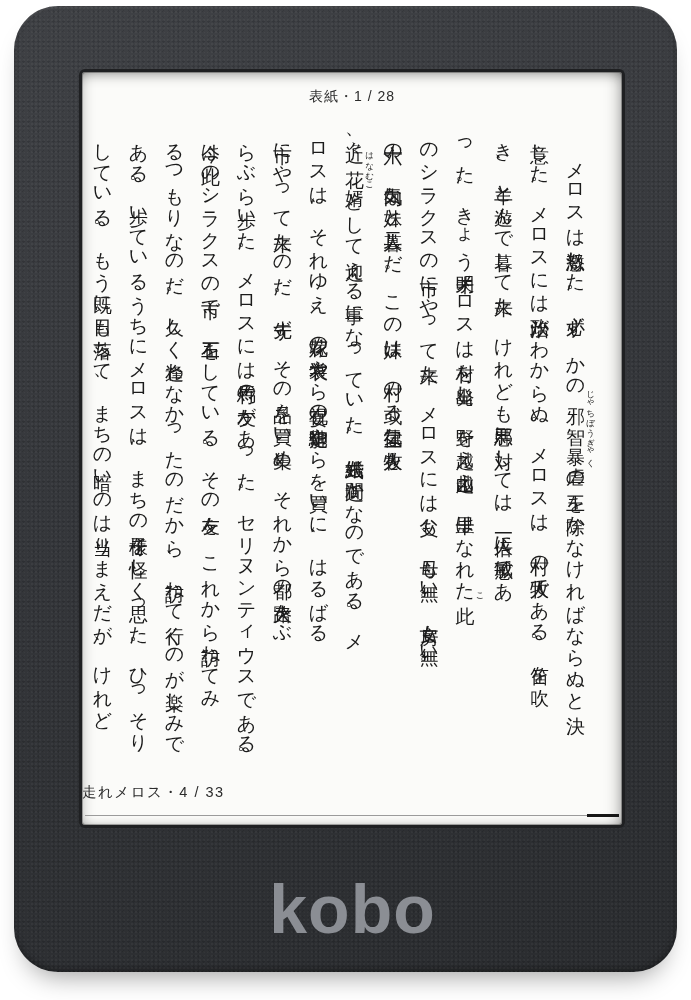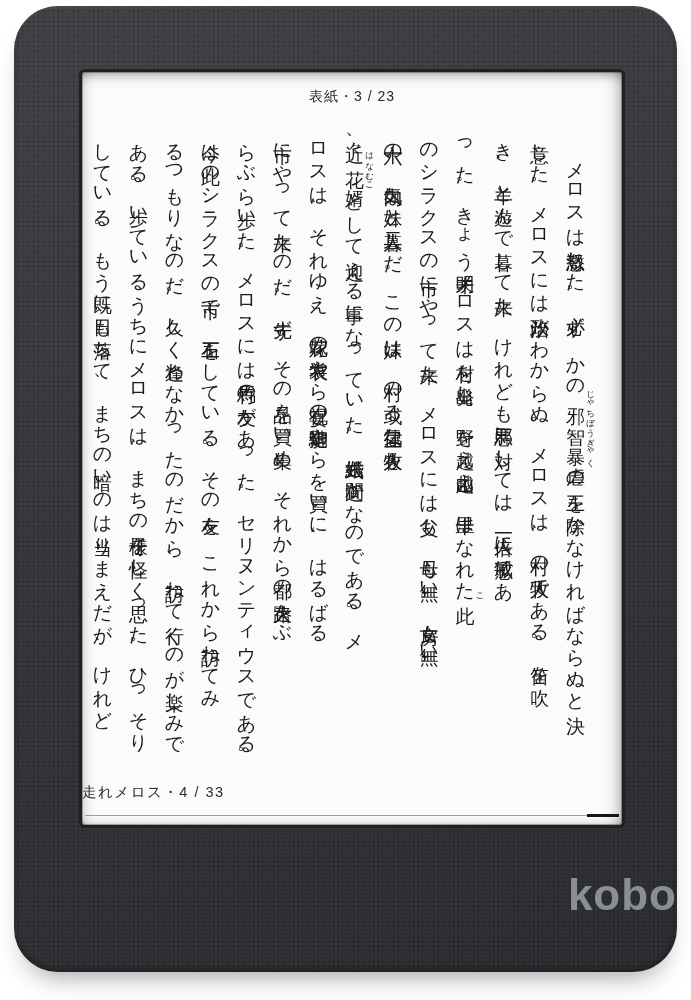--- a/index.html
+++ b/index.html
@@ -80,34 +80,34 @@
     background:var(--track);
   }
   .fill{
     position:absolute;right:0;top:-1px;height:3px;width:6%;
     background:var(--fill);
   }
 
   
   .logo{
     position:absolute;left:14px;right:0;top:864px;
-    text-align:right;
-    font-size:44px;font-weight:700;letter-spacing:1px;
+    text-align:center;
+    font-size:68px;font-weight:700;letter-spacing:1px;
     color:var(--logo);
     font-family:"Liberation Sans","DejaVu Sans",sans-serif;
   }
 </style>
 </head>
 <body>
 
 <div class="photo">
   <div class="device">
 
     <div class="screen">
-      <div class="chapter-header">表紙・3 / 23</div>
+      <div class="chapter-header">表紙・1 / 28</div>
 
       <div class="tbody">
           <div class="tline">　メロスは激怒した。必ず、かの<ruby>邪智暴虐<rt>じゃちぼうぎゃく</rt></ruby>の王を除かなければならぬと決</div>
           <div class="tline">意した。メロスには政治がわからぬ。メロスは、村の牧人である。笛を吹</div>
           <div class="tline">き、羊と遊んで暮して来た。けれども邪悪に対しては、人一倍に敏感であ</div>
           <div class="tline">った。きょう未明メロスは村を出発し、野を越え山越え、十里はなれた<ruby>此<rt>こ</rt></ruby></div>
           <div class="tline">のシラクスの市にやって来た。メロスには父も、母も無い。女房も無い。</div>
           <div class="tline">十六の、内気な妹と二人暮しだ。この妹は、村の或る律気な一牧人を、</div>
           <div class="tline">近々、<ruby>花婿<rt>はなむこ</rt></ruby>として迎える事になっていた。結婚式も間近かなのである。メ</div>
           <div class="tline">ロスは、それゆえ、花嫁の衣裳やら祝宴の御馳走やらを買いに、はるばる</div>

